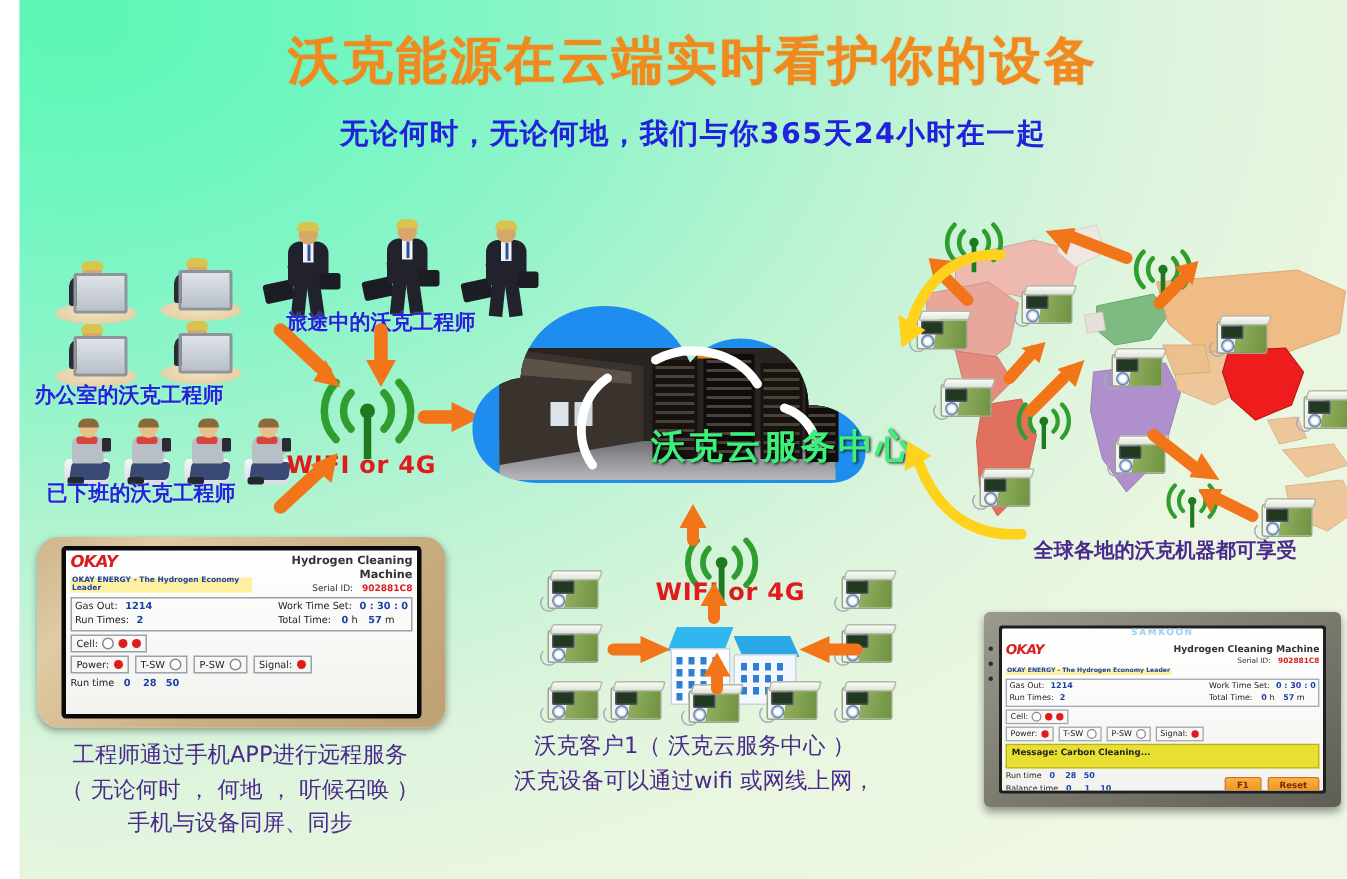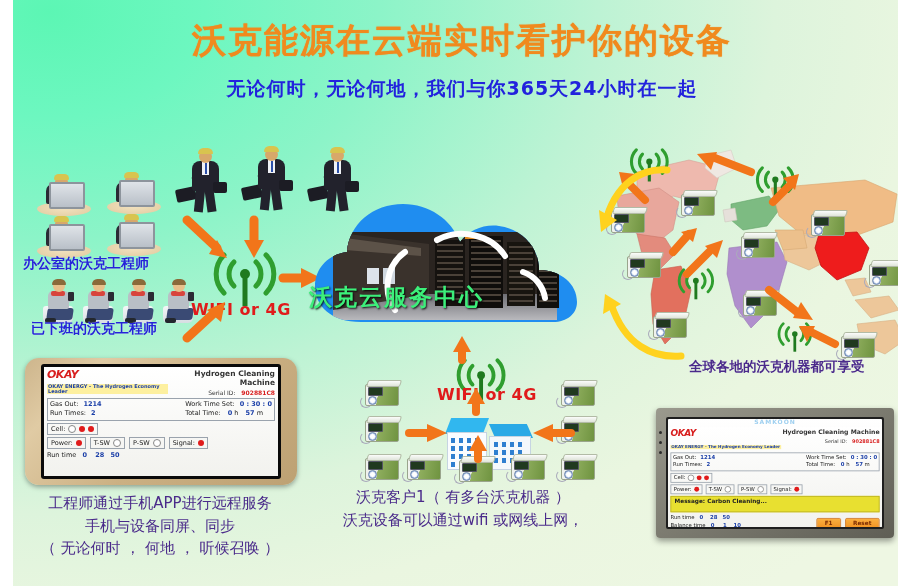--- a/index.html
+++ b/index.html
@@ -78,21 +78,21 @@
   .wifi svg{display:block;}
 
   
   .arw{position:absolute;}
   .arw svg{display:block;overflow:visible;}
 
   
   .cloud-wrap{position:absolute;left:296px;top:198px;width:300px;height:150px;}
   .cloud-svg{position:absolute;inset:0;}
   .cloud-text{
-    position:absolute;left:0;right:0;top:84px;text-align:left;
+    position:absolute;left:0;right:0;top:84px;text-align:right;
     font-size:23px;font-weight:bold;color:#3cf07a;letter-spacing:2px;
     text-shadow:1px 1px 2px rgba(0,0,0,.85);white-space:nowrap;
   }
 
   
   .phone{
     position:absolute;left:12px;top:358px;width:272px;height:127px;
     border-radius:14px;
     background:linear-gradient(135deg,#cdb58c 0%,#e0cba4 20%,#cbb083 55%,#bda173 100%);
     box-shadow:0 2px 5px rgba(0,0,0,.35);
@@ -255,20 +255,21 @@
       <div class="t-legL"></div>
         <div class="t-legR"></div>
       <div class="t-body"></div>
         <div class="t-shirt"></div>
         <div class="t-tie"></div>
       <div class="t-head"></div>
         <div class="t-hair"></div>
         <div class="t-bag"></div>
     </div>
   </div>
+  <div class="lbl lbl-blue" style="left:178px;top:206px;">旅途中的沃克工程师</div>
 
   <div>
     <div class="sitter" style="left:26px;top:280px;">
       <div class="s-seat"></div>
         <div class="s-legs"></div>
         <div class="s-shoe"></div>
       <div class="s-torso"></div>
         <div class="s-scarf"></div>
         <div class="s-arm"></div>
       <div class="s-phone"></div>
@@ -953,23 +954,23 @@
               <div class="hmi-btn">Reset</div>
             </div>
           </div>
         </div>
       </div>
     </div>
   </div>
 
   <div style="position:absolute;left:2px;top:492px;width:290px;">
     <span class="cap-line lbl-purple">工程师通过手机APP进行远程服务</span>
+    <span class="cap-line lbl-purple">（ 无论何时 ， 何地 ， 听候召唤 ）</span>
     <span class="cap-line lbl-purple">手机与设备同屏、同步</span>
-    <span class="cap-line lbl-purple">（ 无论何时 ， 何地 ， 听候召唤 ）</span>
   </div>
 
   <div style="position:absolute;left:280px;top:486px;width:340px;">
-    <span class="cap-line lbl-purple">沃克客户1（ 有多台沃克机器 ）</span>
+    <span class="cap-line lbl-purple">沃克客户1（ 沃克云服务中心 ）</span>
     <span class="cap-line lbl-purple">沃克设备可以通过wifi 或网线上网，</span>
   </div>
 
 
 </div>
 
 </body></html>

